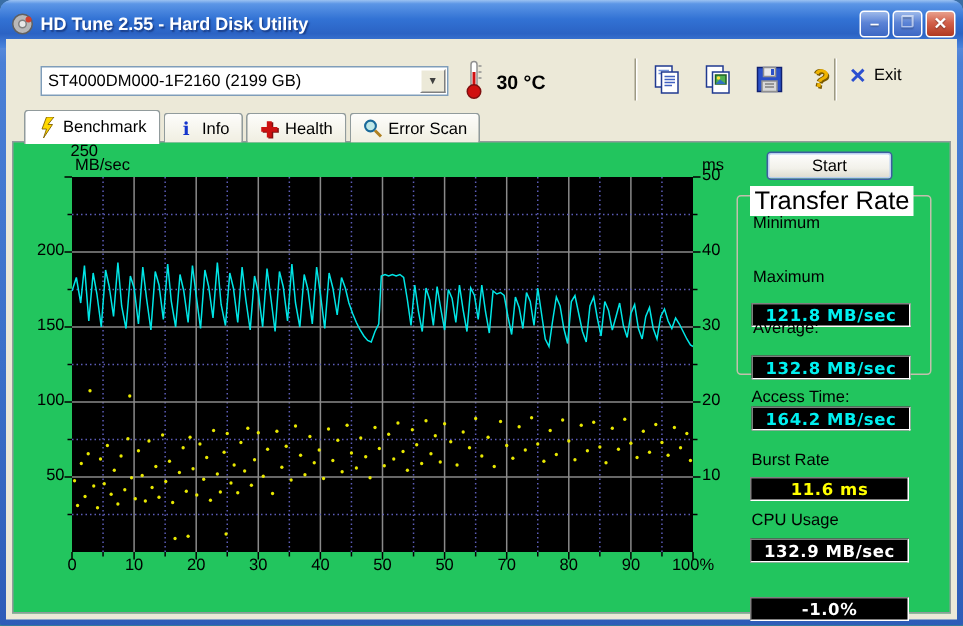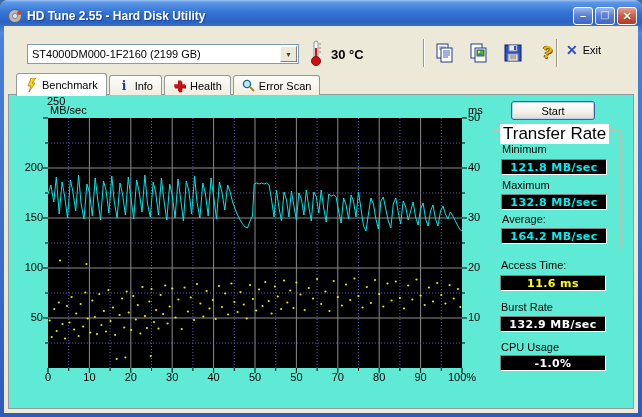--- a/index.html
+++ b/index.html
@@ -77,21 +77,21 @@
     height:23px; background:#fff; position:relative; z-index:4;
     margin-bottom:-1px; padding-bottom:1px; font-weight:normal;
   }
   .tab .ticon{ width:13px; height:13px; flex:0 0 auto; display:flex; align-items:center; justify-content:center; }
   .info-glyph{ color:#1535cc; font-family:"DejaVu Serif",serif; font-weight:bold; font-size:12px; }
   .health-glyph{ color:#cc1111; font-weight:bold; font-size:14px; line-height:1; text-shadow:1px 1px 0 #801010; }
 
   
   .page{
     position:absolute; left:4px; top:68px; width:626px; height:315px;
-    background:#5eead4; border:1px solid #919b9c; z-index:2;
+    background:#22c55e; border:1px solid #919b9c; z-index:2;
   }
 
   
   .plot-svg{ position:absolute; left:39px; top:23px; overflow:visible; }
   .axis-unit{ position:absolute; font-size:11px; color:#000; }
   .unit-left{ left:41px; top:9px; }
   .unit-right{ left:459px; top:9px; }
   .tick-y-left{ position:absolute; left:0; width:34px; text-align:right; font-size:11px; }
   .tick-y-right{ position:absolute; left:459px; width:30px; text-align:left; font-size:11px; }
   .tick-x{ position:absolute; width:40px; text-align:center; font-size:11px; top:276px; }
@@ -109,21 +109,21 @@
     border:1px solid #c3c0ad; border-radius:3px;
   }
   .groupbox .legend{
     position:absolute; top:-7px; left:8px; background:#fff; padding:0 3px; font-size:17px;
   }
   .fld-label{ position:absolute; font-size:11px; color:#000; }
   .val-box{
     position:absolute; width:106px; height:16px; background:#000;
     border:1px solid; border-color:#808080 #fff #fff #808080;
     display:flex; align-items:center; justify-content:center;
-    font-family:"DejaVu Sans",sans-serif; font-weight:bold; font-size:11px; letter-spacing:.4px;
+    font-family:"DejaVu Sans",sans-serif; font-weight:bold; font-size:11px; letter-spacing:.4px;margin-top:43px;
   }
   .v-cyan{ color:#00f0f0; } .v-yellow{ color:#ffff00; } .v-white{ color:#ffffff; }
 
   .gb-min-label{ left:10px; top:12px; } 
   .gb-min-box{ left:9px;  top:28px; }
   .gb-max-label{ left:10px; top:48px; }
   .gb-max-box{ left:9px;  top:63px; }
   .gb-avg-label{ left:10px; top:82px; }
   .gb-avg-box{ left:9px;  top:97px; }
 

